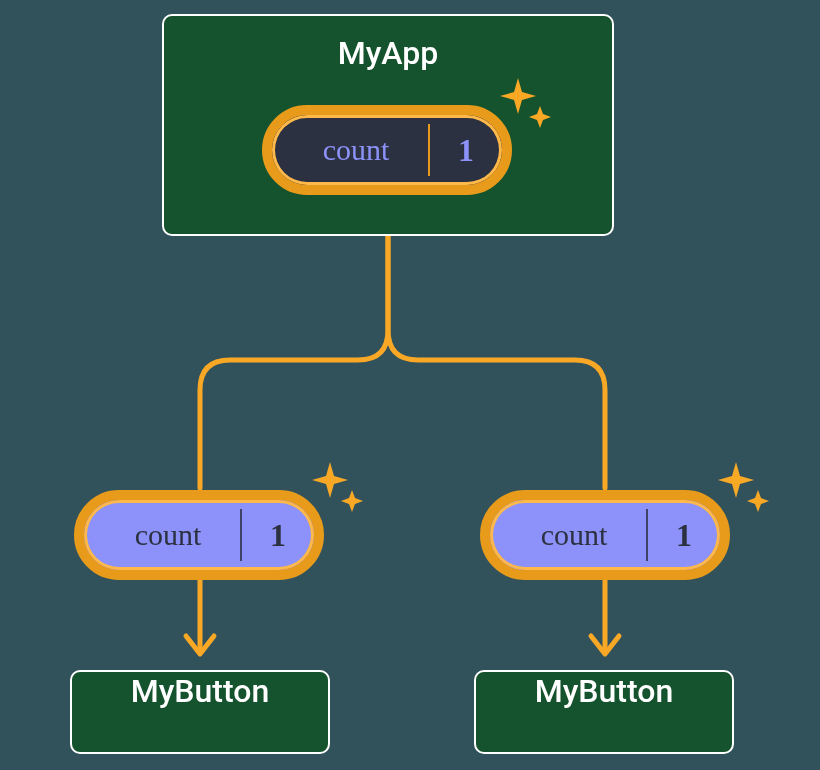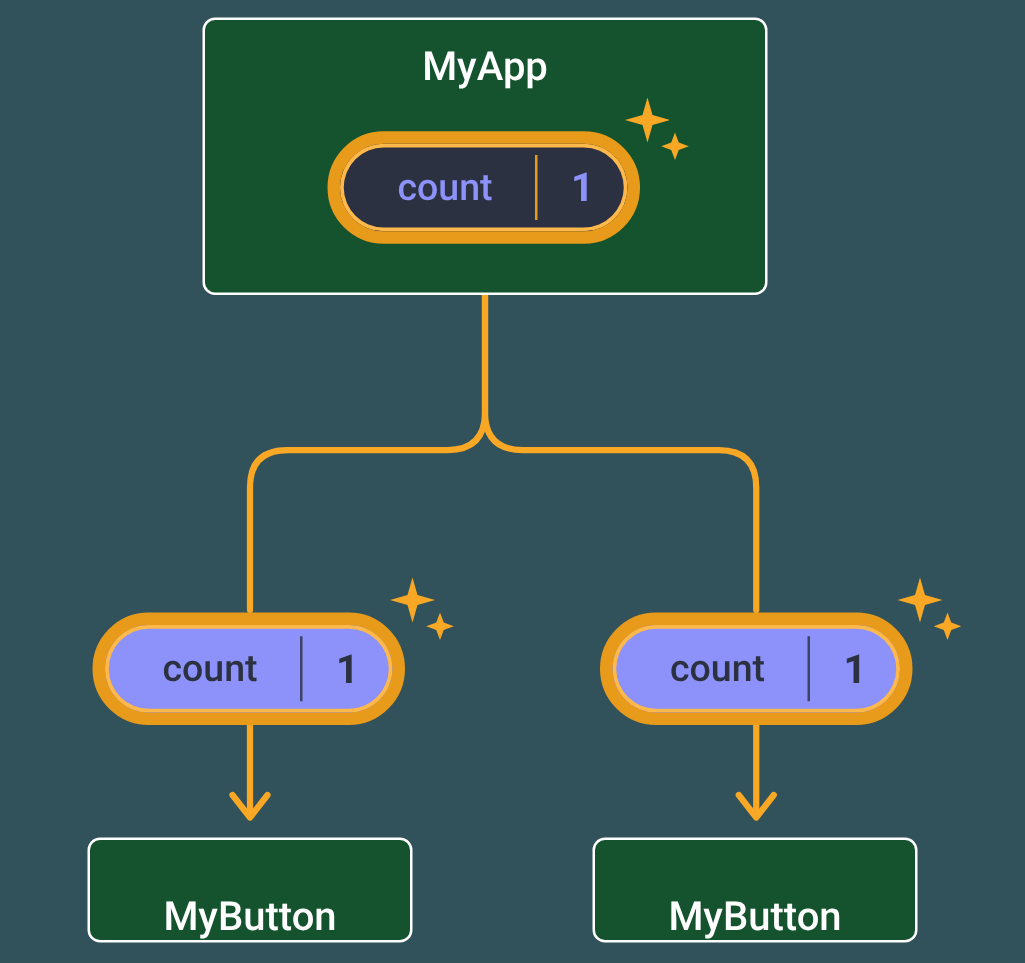--- a/index.html
+++ b/index.html
@@ -39,20 +39,21 @@
     height: 222px;
   }
   .pill {
     position: absolute;
     display: flex;
     align-items: center;
     height: 90px;
     border-radius: 999px;
     border: 10px solid #e89b1b;
     box-shadow: 0 0 0 3px #ffb84a inset;
+    font-family: Liberation Serif, serif;
   }
   .parent-pill {
     background: #2b3140;
     left: 262px;
     top: 105px;
     width: 250px;
     color: #8c92f9;
   }
   .pill-label {
     flex: 1;
@@ -76,21 +77,21 @@
     background: #8c92f9;
     color: #2b3140;
     width: 250px;
   }
   .child-pill .pill-divider { background: #2b3140; opacity: 0.8; }
   .child-pill-left { left: 74px; top: 490px; }
   .child-pill-right { left: 480px; top: 490px; }
   .child-box {
     width: 260px;
     height: 84px;
-    justify-content: flex-end;
+    justify-content: flex-start;
   }
   .child-box .box-title { margin-top: 0; }
   .child-box-left { left: 70px; top: 670px; }
   .child-box-right { left: 474px; top: 670px; }
   .sparkles {
     position: absolute;
     color: #f9a826;
   }
   .connectors {
     position: absolute;

